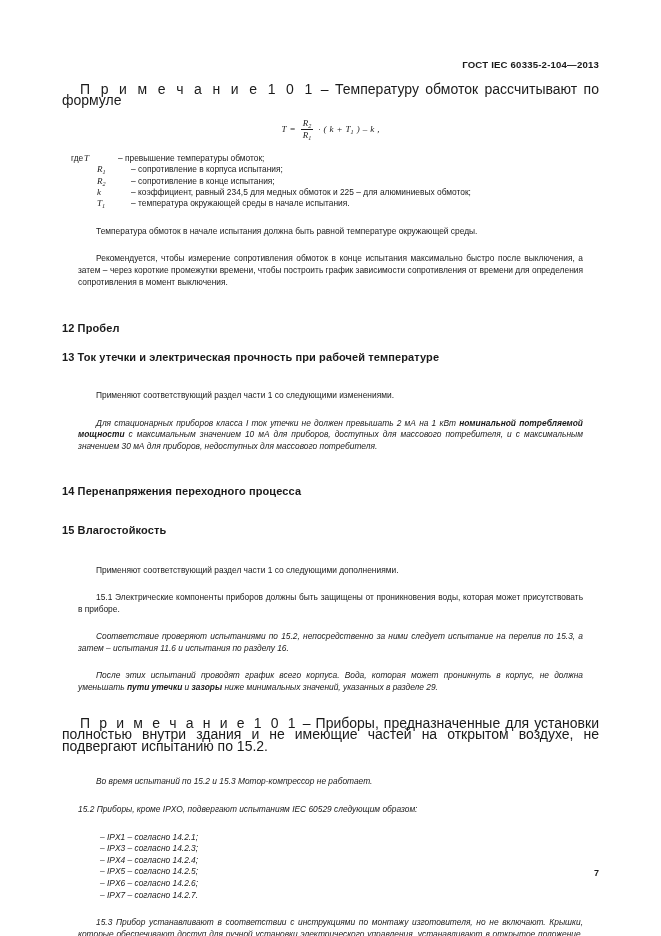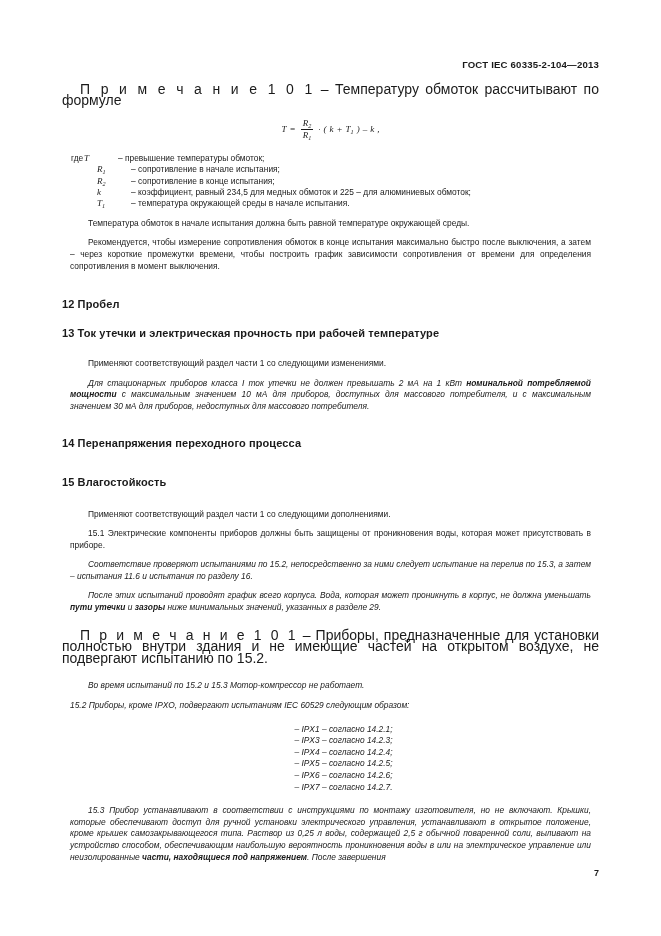--- a/index.html
+++ b/index.html
@@ -34,21 +34,21 @@
     font-weight: bold;
     letter-spacing: 0.02em;
     margin: 0 0 13px 0;
     line-height: 1.1;
   }
   
   .p {
     font-size: 8.4px;
     line-height: 11.6px;
     text-align: justify;
-    margin: 8px;
+    margin: 16px;
     text-indent: 18px;
   }
   .p.noind { text-indent: 0; }
   .it { font-style: italic; }
   .bi { font-style: italic; font-weight: bold; }
   
   .note {
     font-size: 14px;
     line-height: 11.6px;
     text-align: justify;
@@ -124,21 +124,20 @@
     line-height: 13px;
     letter-spacing: 0.01em;
   }
   
   .ipx {
     font-size: 8.4px;
     line-height: 11.6px;
     font-style: italic;
     margin: 12px;
     padding-left: 26px;
-    text-align: center;
   }
   .sp8  { height: 8px; }
   .sp10 { height: 10px; }
   .sp12 { height: 12px; }
   .sp14 { height: 14px; }
   .sp16 { height: 16px; }
   .sp18 { height: 18px; }
   
   .page-number {
     position: absolute;
@@ -183,21 +182,21 @@
 
     <div class="deflist">
       <div class="defrow">
         <span class="lead">где</span>
         <span class="sym"><span>T</span><sub class="s"></sub></span>
         <span class="txt">– превышение температуры обмоток;</span>
       </div>
       <div class="defrow">
         <span class="lead"></span>
         <span class="sym ind"><span>R</span><sub class="s">1</sub></span>
-        <span class="txt">– сопротивление в начале испытания;</span>
+        <span class="txt">– сопротивление в корпуса испытания;</span>
       </div>
       <div class="defrow">
         <span class="lead"></span>
         <span class="sym ind"><span>R</span><sub class="s">2</sub></span>
         <span class="txt">– сопротивление в конце испытания;</span>
       </div>
       <div class="defrow">
         <span class="lead"></span>
         <span class="sym ind"><span>k</span><sub class="s"></sub></span>
         <span class="txt">– коэффициент, равный 234,5 для медных обмоток и 225 – для алюминиевых обмоток;</span>

